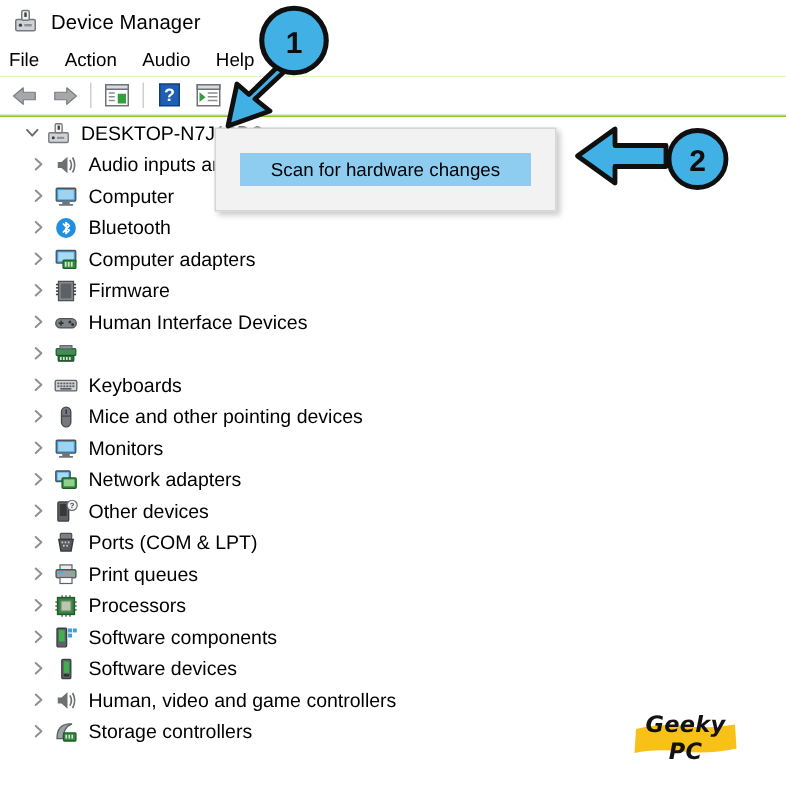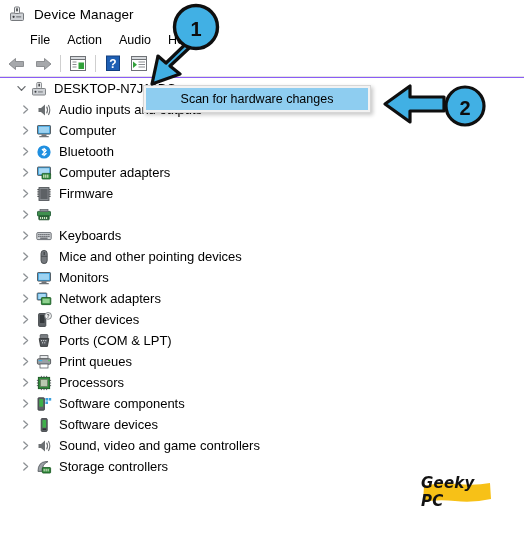--- a/index.html
+++ b/index.html
@@ -4,36 +4,36 @@
 <style>
   html,body{margin:0;padding:0;}
   body{
     width:524px;height:534px;
     background:#ffffff;
     font-family:"Liberation Sans","DejaVu Sans",sans-serif;
     -webkit-font-smoothing:antialiased;
     overflow:hidden;
     position:relative;
   }
-  #app{position:absolute;inset:0;background:#8b5cf6;}
+  #app{position:absolute;inset:0;background:#84cc16;text-align:center;}
 
   
   .titlebar{
     height:28px;display:flex;align-items:center;
     padding-left:8px;background:#ffffff;
   }
   .titlebar .app-icon{width:18px;height:18px;margin-right:8px;flex:0 0 auto;}
   .titlebar .title-text{
     font-size:13.5px;color:#000;letter-spacing:.1px;
   }
 
   
   .menubar{
     height:23px;display:flex;align-items:center;
-    padding-left:24px;background:#ffffff;
+    padding-left:0;background:#ffffff;
   }
   .menubar .menu-item{
     font-size:12.5px;color:#000;padding:2px 11px 2px 6px;
     cursor:default;white-space:nowrap;
   }
 
   
   .toolbar{
     height:25px;display:flex;align-items:center;
     padding-left:4px;background:#ffffff;
@@ -70,21 +70,21 @@
     width:16px;height:16px;flex:0 0 auto;margin-right:7px;
     display:flex;align-items:center;justify-content:center;
   }
   .lbl{font-size:13px;color:#000;line-height:16px;}
 
   
   .ctxmenu{
     position:absolute;left:143px;top:85px;width:228px;
     background:#f2f2f2;border:1px solid #d6d6d6;
     box-shadow:2px 2px 4px rgba(0,0,0,.22);
-    padding:2px;box-sizing:border-box;z-index:30;
+    padding:16px;box-sizing:border-box;z-index:30;
   }
   .ctxmenu .ctx-item{
     height:22px;background:#8ecdf0;
     display:flex;align-items:center;justify-content:center;
     font-size:12.5px;color:#000;
   }
 
   
   .anno{position:absolute;z-index:60;pointer-events:none;}
   #anno-circle-1{left:171px;top:2px;}
@@ -286,20 +286,37 @@
           <span class="lbl">Firmware</span>
         </div>
         <div class="node child">
           <span class="chev">
             <svg width="9" height="9" viewBox="0 0 9 9">
               <path d="M2.8 1 L6.6 4.5 L2.8 8" fill="none" stroke="#8c9094" stroke-width="1.3" stroke-linecap="round" stroke-linejoin="round"></path>
             </svg>
           </span>
           <span class="ico">
             <svg width="16" height="16" viewBox="0 0 16 16">
+              <rect x="1.2" y="5.4" width="13.6" height="6.2" rx="3" fill="#7f8487" stroke="#4f5357" stroke-width="0.9"></rect>
+              <rect x="3" y="7.9" width="3.4" height="1.1" fill="#2f3336"></rect>
+              <rect x="4.15" y="6.8" width="1.1" height="3.4" fill="#2f3336"></rect>
+              <circle cx="10.6" cy="7.7" r="1" fill="#2f3336"></circle>
+              <circle cx="12.4" cy="9.4" r="1" fill="#2f3336"></circle>
+            </svg>
+          </span>
+          <span class="lbl">Human Interface Devices</span>
+        </div>
+        <div class="node child">
+          <span class="chev">
+            <svg width="9" height="9" viewBox="0 0 9 9">
+              <path d="M2.8 1 L6.6 4.5 L2.8 8" fill="none" stroke="#8c9094" stroke-width="1.3" stroke-linecap="round" stroke-linejoin="round"></path>
+            </svg>
+          </span>
+          <span class="ico">
+            <svg width="16" height="16" viewBox="0 0 16 16">
               <rect x="1.5" y="4.4" width="13" height="4.6" rx="0.6" fill="#3f8f4e" stroke="#27613a" stroke-width="0.9"></rect>
               <rect x="2.8" y="9" width="10.4" height="3.8" rx="0.6" fill="#2f6f3c" stroke="#1e4d29" stroke-width="0.8"></rect>
               <rect x="4" y="2.4" width="8" height="2.2" fill="#8d9298" stroke="#5a5f64" stroke-width="0.7"></rect>
               <g fill="#d5e3c9">
                 <rect x="4" y="10" width="1.1" height="2"></rect>
                 <rect x="6" y="10" width="1.1" height="2"></rect>
                 <rect x="8" y="10" width="1.1" height="2"></rect>
                 <rect x="10" y="10" width="1.1" height="2"></rect>
               </g>
             </svg>
@@ -500,21 +517,21 @@
               <path d="M2.8 1 L6.6 4.5 L2.8 8" fill="none" stroke="#8c9094" stroke-width="1.3" stroke-linecap="round" stroke-linejoin="round"></path>
             </svg>
           </span>
           <span class="ico">
             <svg width="16" height="16" viewBox="0 0 16 16">
               <path d="M2.5 6 H5 L9 2.5 V13.5 L5 10 H2.5 Z" fill="#6c7073"></path>
               <path d="M10.6 4.6 Q12.6 8 10.6 11.4" stroke="#6c7073" stroke-width="1.1" fill="none"></path>
               <path d="M12.4 3 Q15.2 8 12.4 13" stroke="#6c7073" stroke-width="1.1" fill="none"></path>
             </svg>
           </span>
-          <span class="lbl">Sound, video and game controllers</span>
+          <span class="lbl">Human, video and game controllers</span>
         </div>
         <div class="node child">
           <span class="chev">
             <svg width="9" height="9" viewBox="0 0 9 9">
               <path d="M2.8 1 L6.6 4.5 L2.8 8" fill="none" stroke="#8c9094" stroke-width="1.3" stroke-linecap="round" stroke-linejoin="round"></path>
             </svg>
           </span>
           <span class="ico">
             <svg width="16" height="16" viewBox="0 0 16 16">
               <path d="M2 12.4 Q2 3 10 2.6 L12 2.6 Q6.2 4.8 6 12.4 Z" fill="#9aa0a5" stroke="#5a5f64" stroke-width="0.9"></path>

